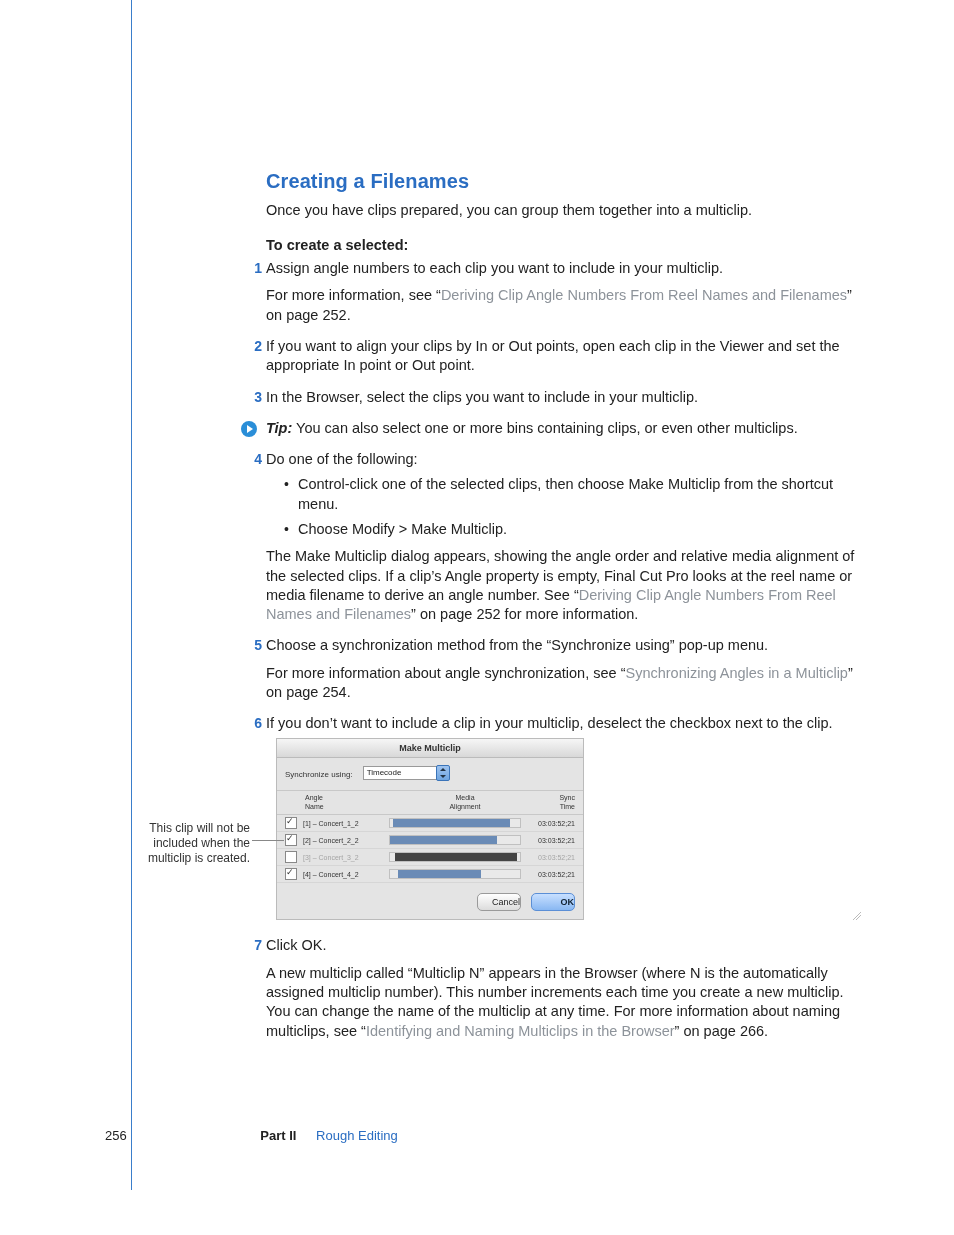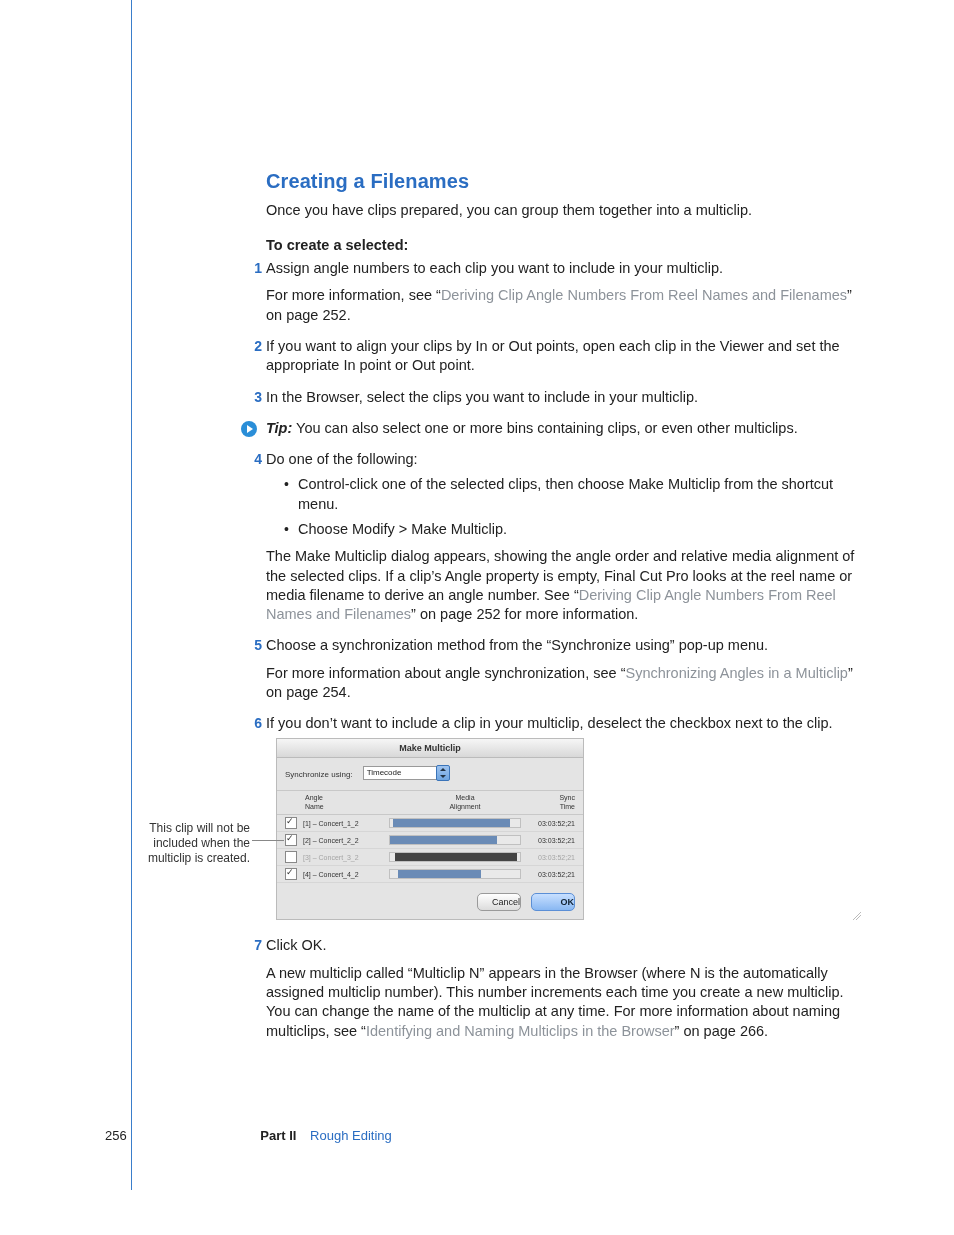--- a/index.html
+++ b/index.html
@@ -263,21 +263,21 @@
   .fig-outer { position: relative; }
 
   .footer {
     position: absolute;
     left: 105px;
     top: 1128px;
     font-size: 13px;
   }
   .footer .pageno { font-weight: 400; margin-right: 130px; }
   .footer .partlabel { font-weight: 700; }
-  .footer .sectionlabel { color: #2a6dc2; margin-left: 10px; }
+  .footer .sectionlabel { color: #2a6dc2; margin-left: 16px; }
 </style>
 </head>
 <body>
 
 <div class="page">
   <div class="vline"></div>
 
   <div class="content">
     <h2 class="heading">Creating a Filenames</h2>
     <p class="para">Once you have clips prepared, you can group them together into a multiclip.</p>

